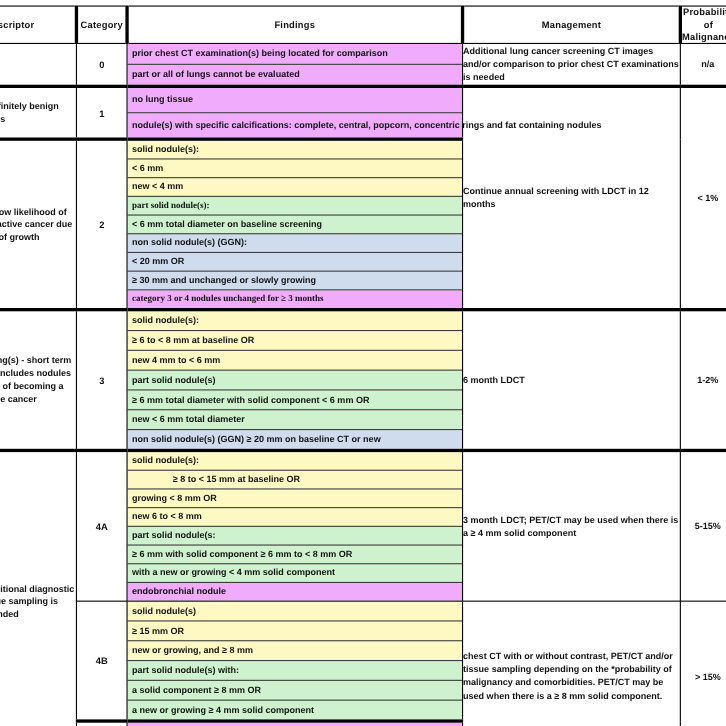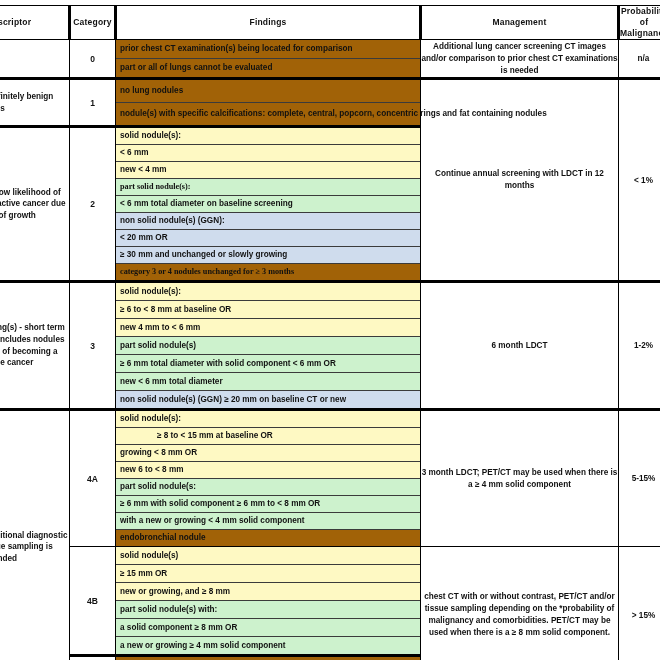--- a/index.html
+++ b/index.html
@@ -63,21 +63,20 @@
     line-height: 11.6px;
     padding: 2px 6px;
     border-right: 3px solid #000;
   }
   .cat {
     text-align: center;
     font-size: 8.5px;
     border-right: 3px solid #000;
   }
   .man {
-    text-align: center;
     font-size: 8.2px;
     line-height: 12px;
     padding: 3px 8px;
     border-left: 3px solid #000;
     border-right: 3px solid #000;
   }
   .prob {
     text-align: center;
     font-size: 8.2px;
     border-right: 3px solid #000;
@@ -103,21 +102,21 @@
     white-space: nowrap;
   }
   td.wrap { white-space: normal; }
   .ind1 { padding-left: 26px; }
   .ind0 { padding-left: 4px; }
 
   
   .fill-solid  { background: #fef9c3; }
   .fill-part   { background: #cdf2cd; }
   .fill-ggn    { background: #cfdced; }
-  .fill-none   { background: #a16207; }
+  .fill-none   { background: #f0abfc; }
 
   .norule-b { border-bottom: none !important; }
   .norule-t { border-top: none !important; }
 </style>
 </head>
 <body>
 
 <div id="sheet">
   <table class="lungrads">
     <colgroup>
@@ -155,21 +154,21 @@
           <td class="man thick-bottom">Additional lung cancer screening CT images and/or comparison to prior chest CT examinations is needed</td>
           <td class="prob thick-bottom">n/a</td>
         </tr>
         <tr style="height: 40px;">
           <td class="desc thick-bottom">No nodules and definitely benign nodules</td>
           <td class="cat thick-bottom">1</td>
           <td class="findcell thick-bottom">
             <table class="sub">
               <tbody>
                 <tr>
-                  <td class="fill-none ind0 norule-t" style="height: 20px;">no lung nodules</td>
+                  <td class="fill-none ind0 norule-t" style="height: 20px;">no lung tissue</td>
                 </tr>
                 <tr>
                   <td class="fill-none ind0 wrap norule-b" style="height: 20px;">nodule(s) with specific calcifications: complete, central, popcorn, concentric rings and fat containing nodules</td>
                 </tr>
               </tbody>
             </table>
           </td>
           <td class="man thick-bottom" rowspan="2">Continue annual screening with LDCT in 12 months</td>
           <td class="prob thick-bottom" rowspan="2">&lt; 1%</td>
         </tr>

